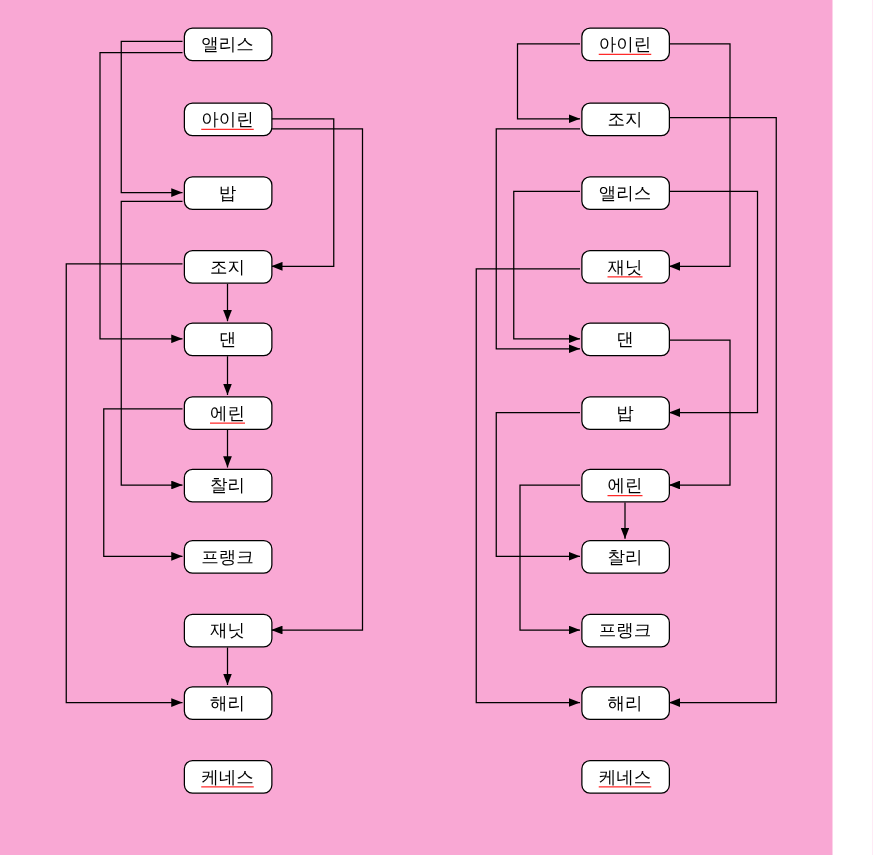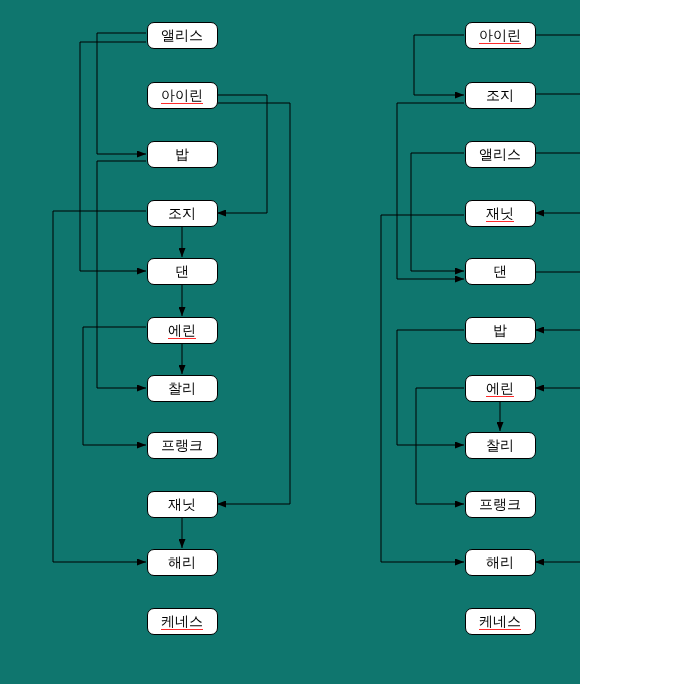--- a/index.html
+++ b/index.html
@@ -1,17 +1,17 @@
 <!DOCTYPE html>
 <html><head>
 <meta charset="utf-8">
 <style>
   html, body { margin:0; padding:0; background:#ffffff; }
   body { font-family:"Liberation Sans","DejaVu Sans",sans-serif; }
-  .canvas { position:relative; width:580px; height:684px; background:#0f766e; overflow:hidden; }
+  .canvas { position:relative; width:666px; height:684px; background:#f9a8d4; overflow:hidden; }
   .edge-layer { position:absolute; left:0; top:0; width:698px; height:684px; }
   .node { position:absolute; box-sizing:border-box; background:#ffffff; border:1px solid #000000;
           border-radius:7px; display:flex; align-items:center; justify-content:center;
           font-size:14px; color:#000000; line-height:1; white-space:nowrap; }
   .node-label { padding:0 2px; }
   .misspelled { text-decoration-line:underline; text-decoration-style:wavy;
                 text-decoration-color:#ff2a2a; text-decoration-thickness:1px;
                 text-underline-offset:3px;text-decoration:underline; }
   polyline.edge { fill:none; stroke:#000000; stroke-width:1; }
 </style>

